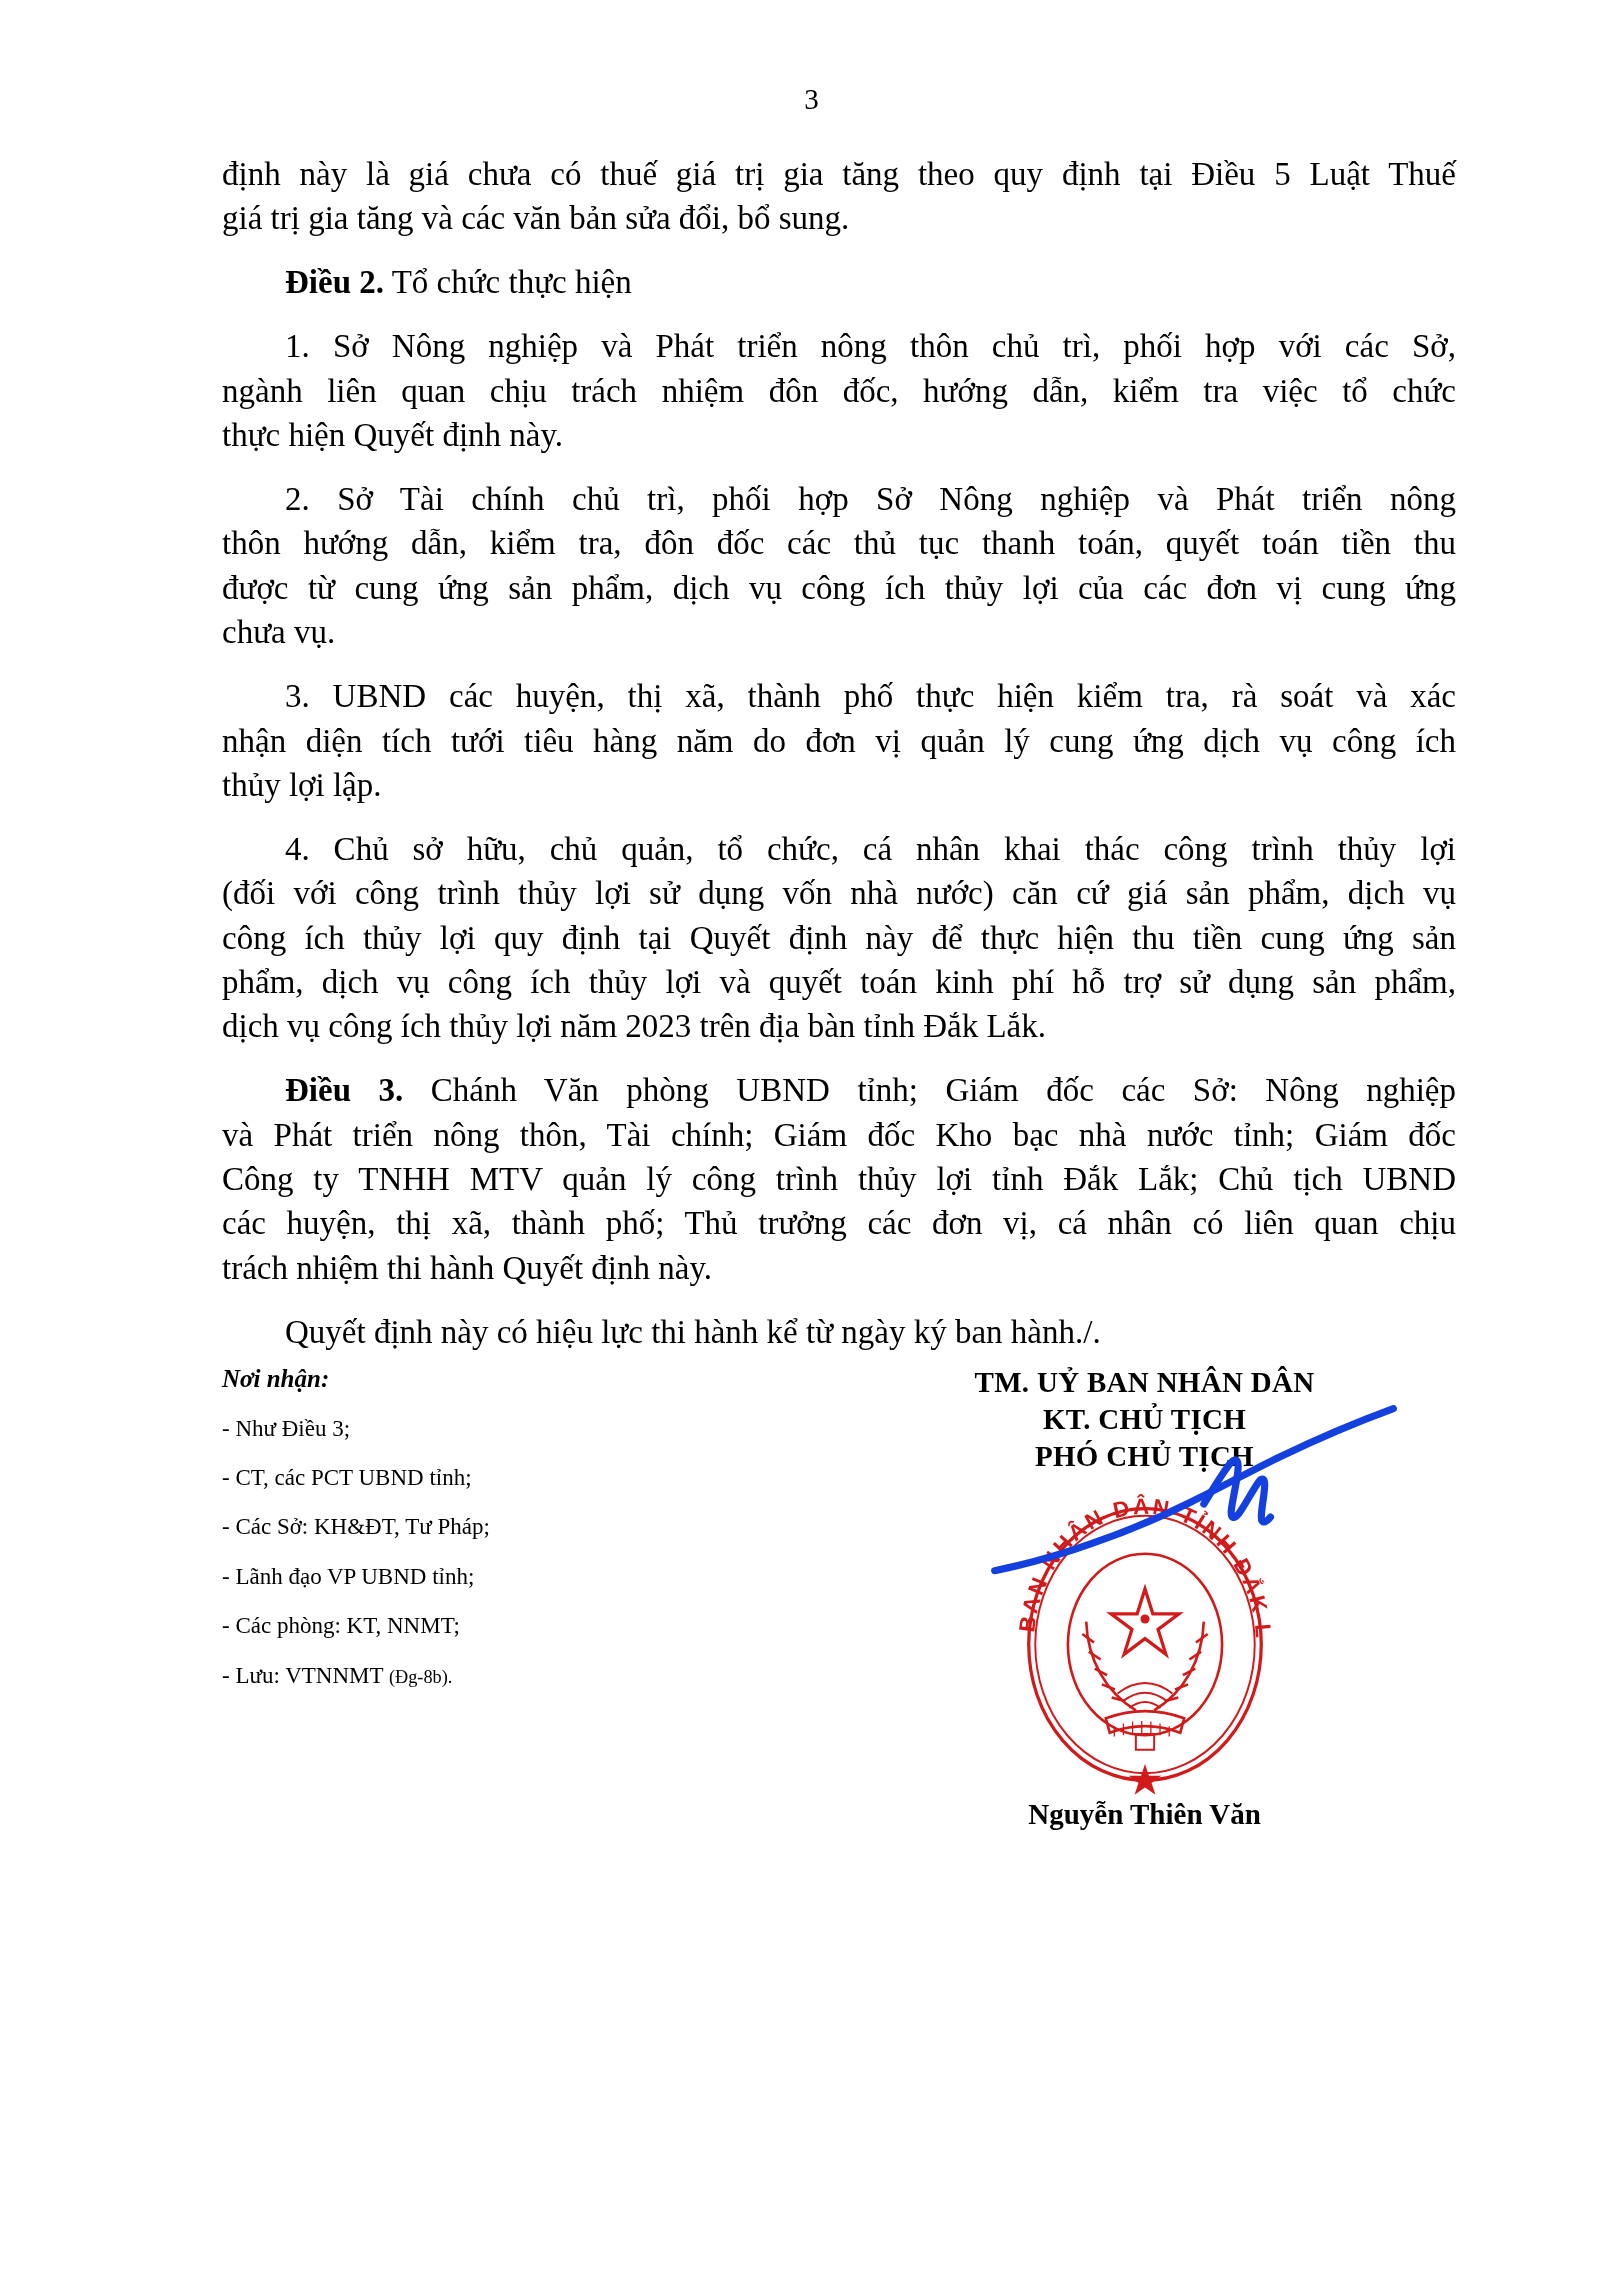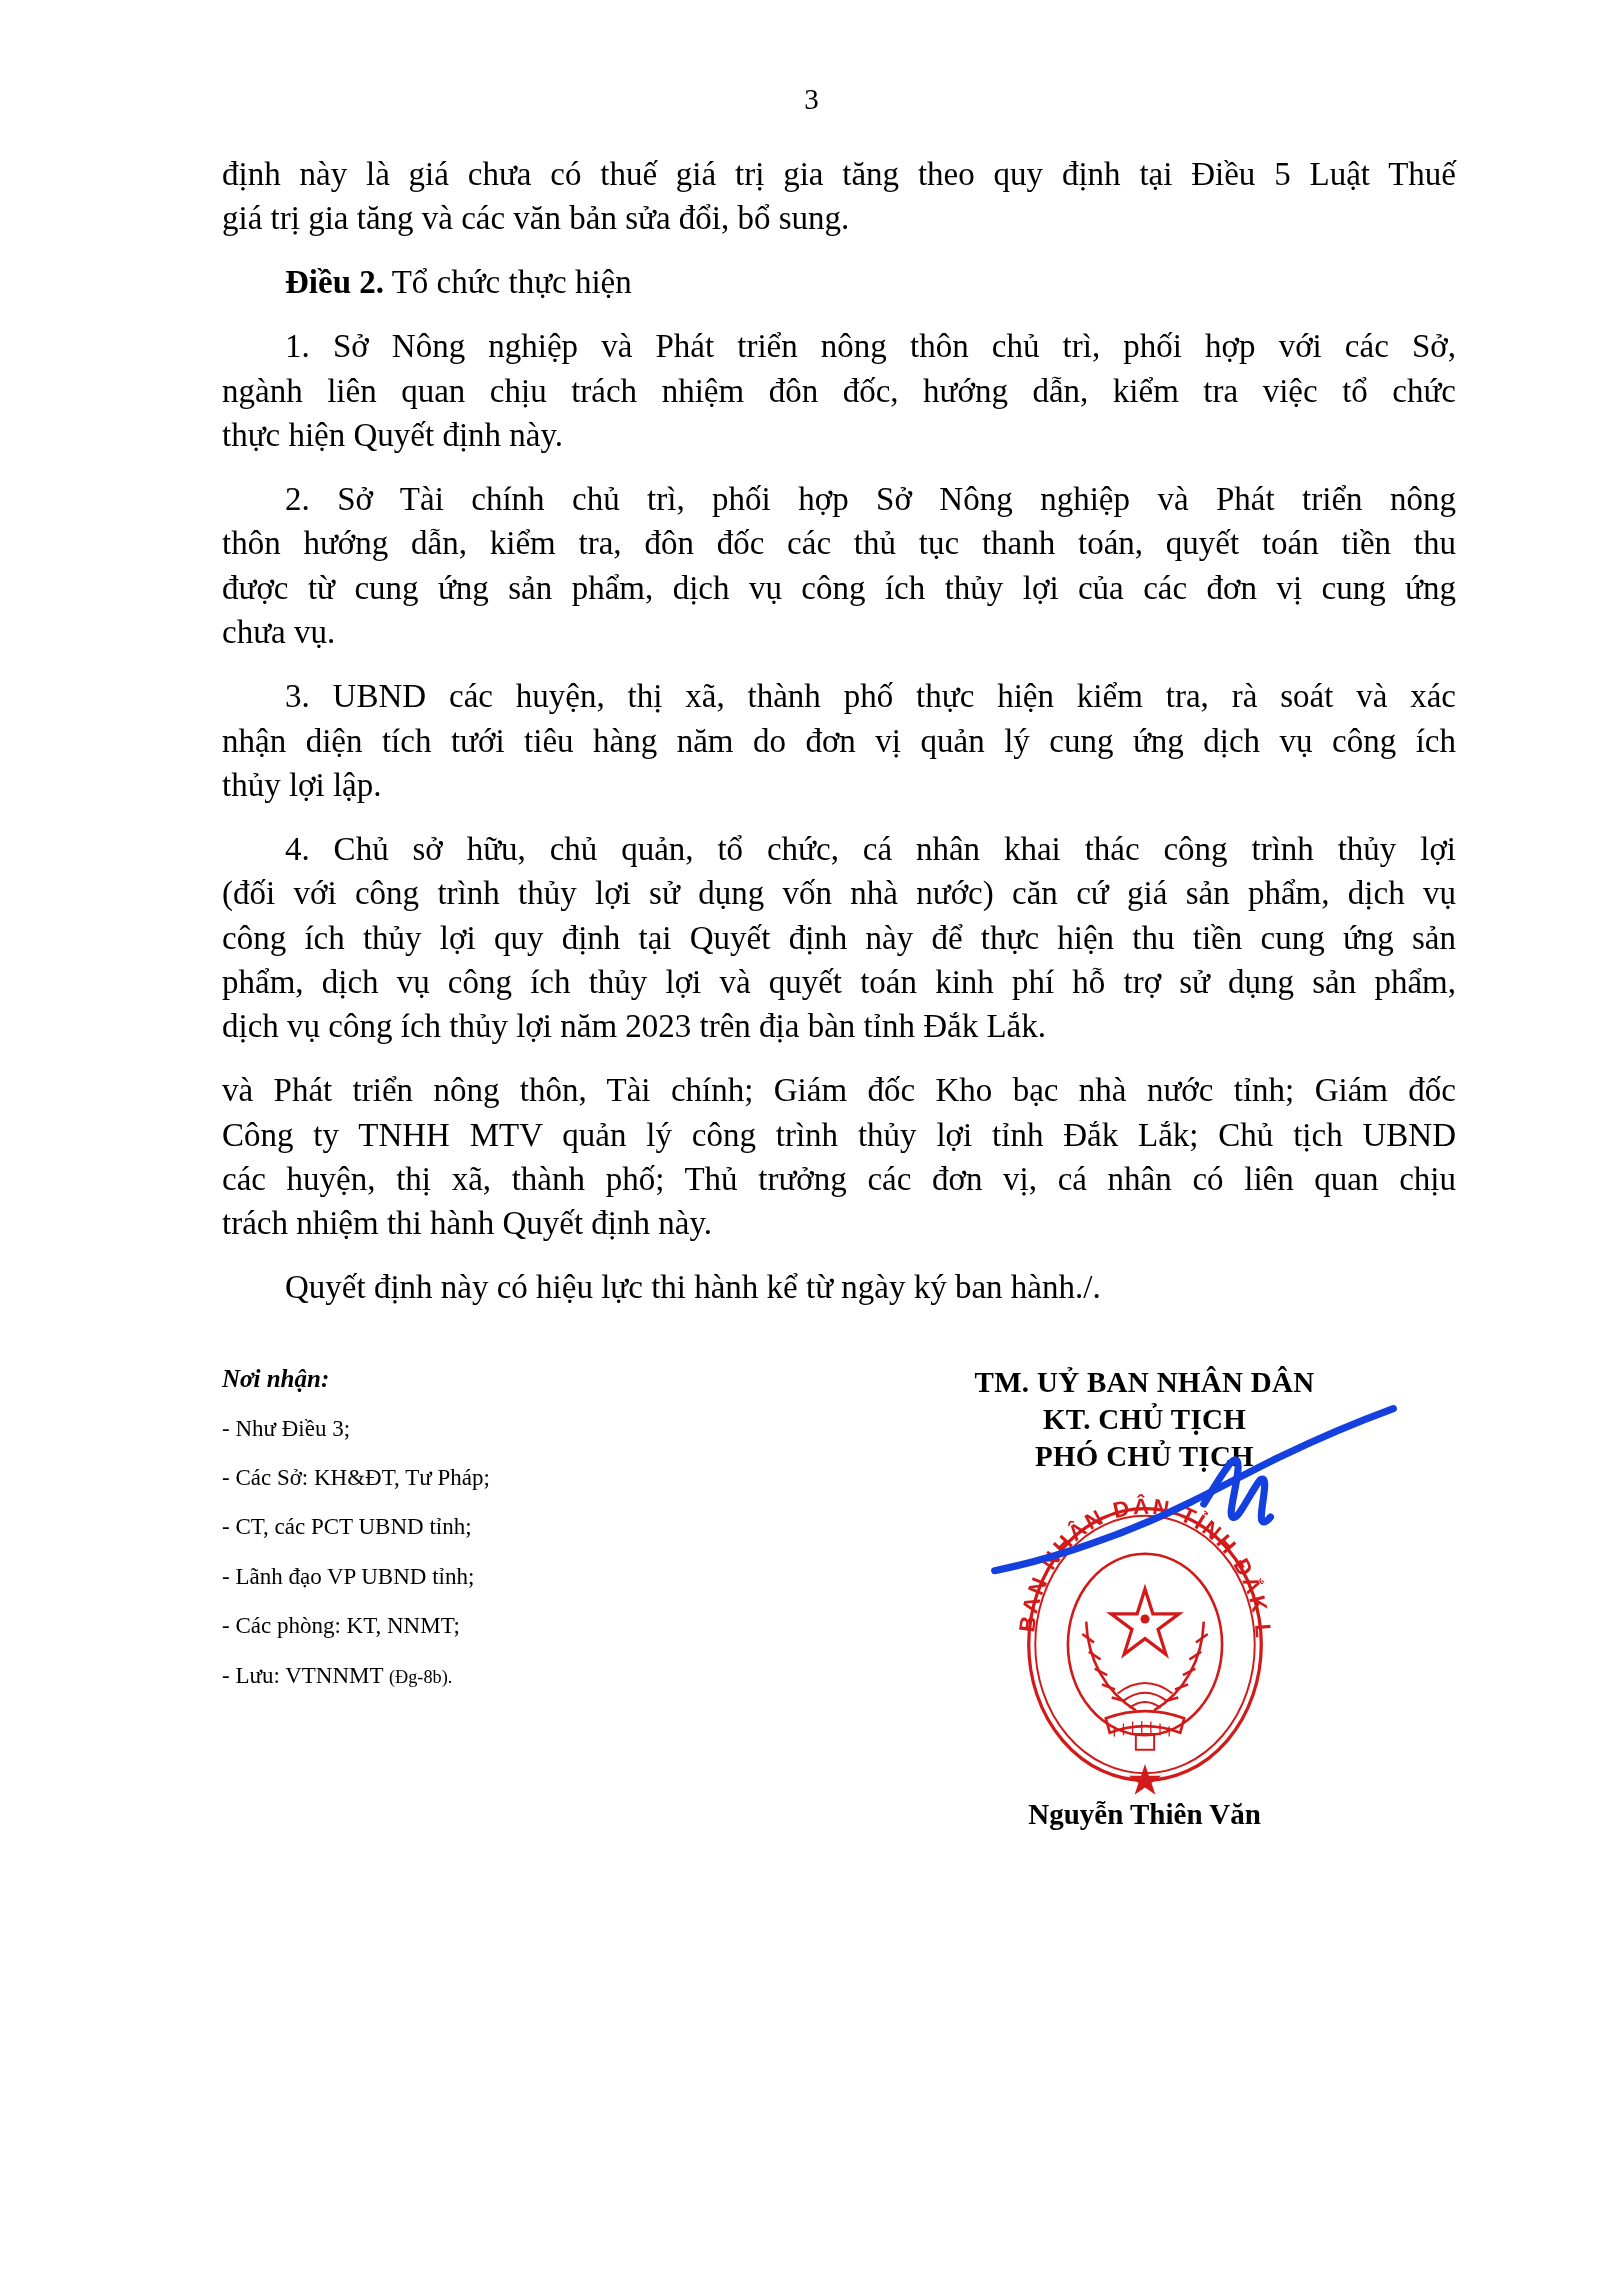--- a/index.html
+++ b/index.html
@@ -183,39 +183,40 @@
 
     <p class="para">
       <span class="justify-line"><span class="lead"></span><span>4. Chủ sở hữu, chủ quản, tổ chức, cá nhân khai thác công trình thủy lợi</span></span>
       <span class="justify-line">(đối với công trình thủy lợi sử dụng vốn nhà nước) căn cứ giá sản phẩm, dịch vụ</span>
       <span class="justify-line">công ích thủy lợi quy định tại Quyết định này để thực hiện thu tiền cung ứng sản</span>
       <span class="justify-line">phẩm, dịch vụ công ích thủy lợi và quyết toán kinh phí hỗ trợ sử dụng sản phẩm,</span>
       <span class="last-line">dịch vụ công ích thủy lợi năm 2023 trên địa bàn tỉnh Đắk Lắk.</span>
     </p>
 
     <p class="para">
+      <span class="justify-line"><span class="lead"></span><b class="dieu">Điều 3.</b><span> Chánh Văn phòng UBND tỉnh; Giám đốc các Sở: Nông nghiệp</span></span>
       <span class="justify-line">và Phát triển nông thôn, Tài chính; Giám đốc Kho bạc nhà nước tỉnh; Giám đốc</span>
       <span class="justify-line">Công ty TNHH MTV quản lý công trình thủy lợi tỉnh Đắk Lắk; Chủ tịch UBND</span>
       <span class="justify-line">các huyện, thị xã, thành phố; Thủ trưởng các đơn vị, cá nhân có liên quan chịu</span>
       <span class="last-line">trách nhiệm thi hành Quyết định này.</span>
     </p>
 
     <p class="para">
       <span class="last-line"><span class="lead"></span><span>Quyết định này có hiệu lực thi hành kể từ ngày ký ban hành./.</span></span>
     </p>
 
   </div>
 
   <div class="footer">
 
     <div class="recipients">
       <div class="recipients-title">Nơi nhận:</div>
       <div class="recipients-item">- Như Điều 3;</div>
+      <div class="recipients-item">- CT, các PCT UBND tỉnh;</div>
       <div class="recipients-item">- Các Sở: KH&amp;ĐT, Tư Pháp;</div>
-      <div class="recipients-item">- CT, các PCT UBND tỉnh;</div>
       <div class="recipients-item">- Lãnh đạo VP UBND tỉnh;</div>
       <div class="recipients-item">- Các phòng: KT, NNMT;</div>
       <div class="recipients-item"><span>- Lưu: VTNNMT </span><span class="small-note">(Đg-8b).</span></div>
     </div>
 
     <div class="signature">
       <div class="sig-line">TM. UỶ BAN NHÂN DÂN</div>
       <div class="sig-line">KT. CHỦ TỊCH</div>
       <div class="sig-line">PHÓ CHỦ TỊCH</div>
 

